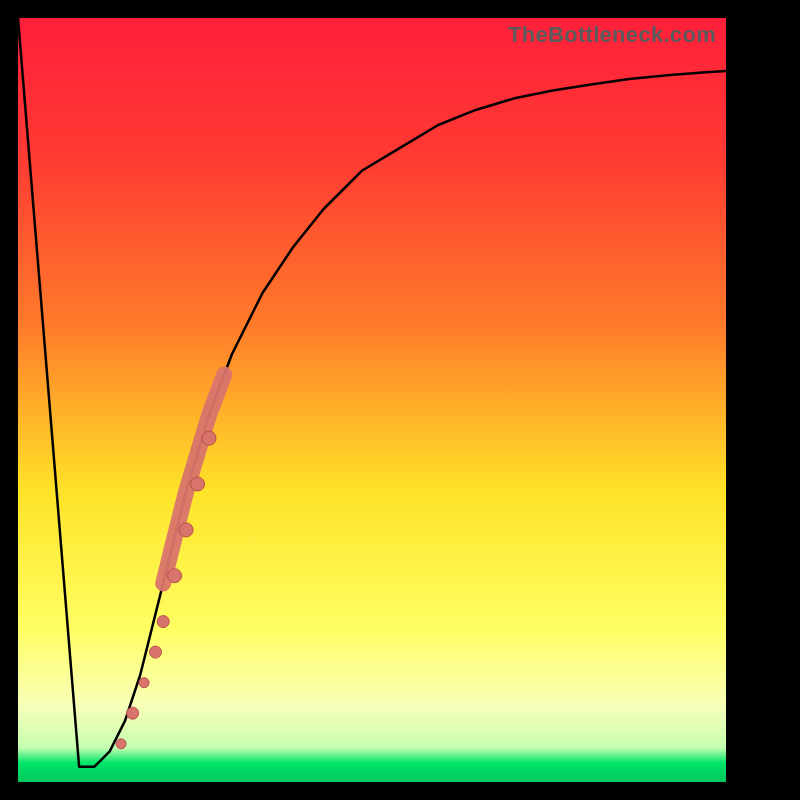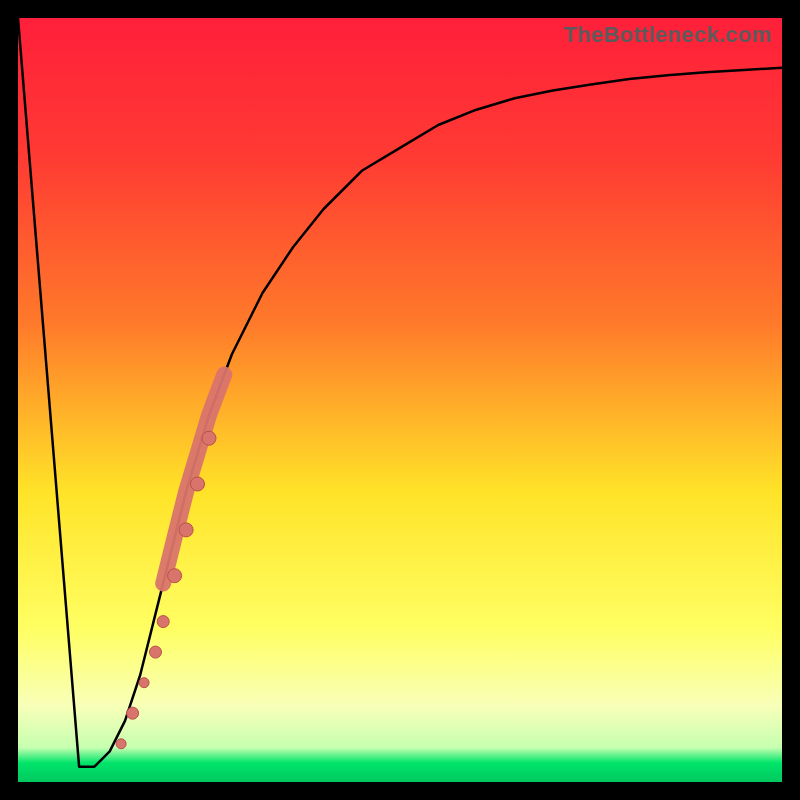--- a/index.html
+++ b/index.html
@@ -13,21 +13,21 @@
   }
   .frame {
     position: absolute;
     inset: 0;
     background: #000;
   }
   .plot {
     position: absolute;
     left: 18px;
     top: 18px;
-    width: 764px;
+    width: 708px;
     height: 764px;
     overflow: hidden;
   }
   .watermark {
     position: absolute;
     top: 4px;
     right: 10px;
     color: #5b5b5b;
     font-size: 22px;
     font-weight: 600;

